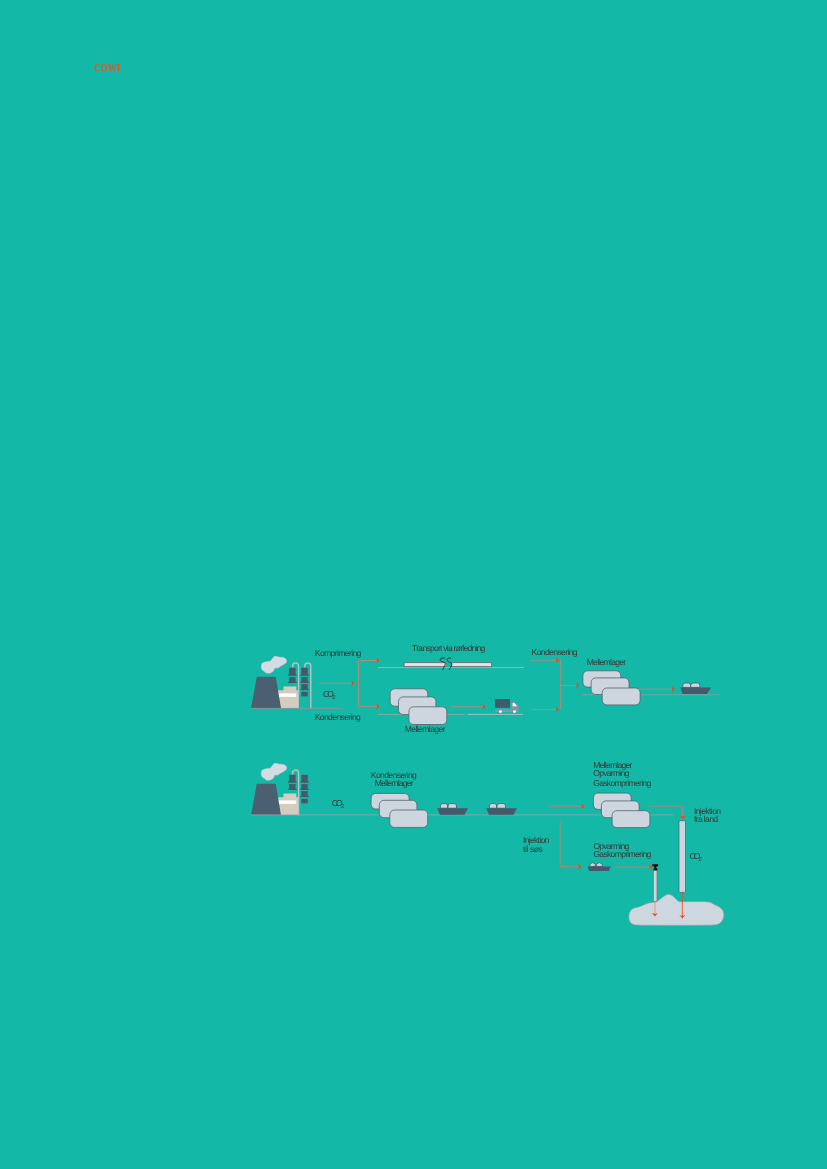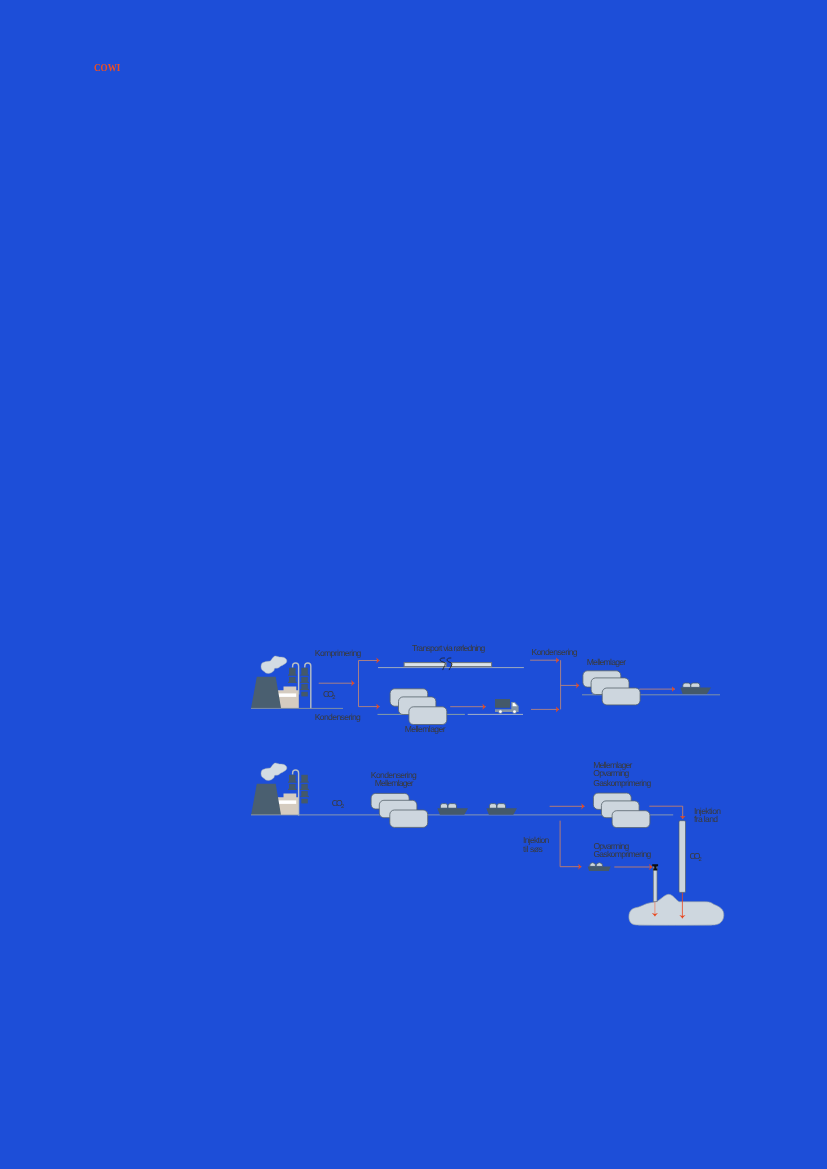--- a/index.html
+++ b/index.html
@@ -1,17 +1,17 @@
 <!DOCTYPE html>
 <html><head>
 <meta charset="utf-8">
 <style>
   html,body{margin:0;padding:0;}
   body{width:827px;height:1169px;background:#ffffff;font-family:"Liberation Sans",sans-serif;overflow:hidden;position:relative;}
-  .page{position:absolute;inset:0;background:#1d4ed8;}
+  .page{position:absolute;inset:0;background:#14b8a6;}
   .fig{position:absolute;overflow:visible;}
   svg text{text-rendering:geometricPrecision;transform:translateZ(0);}
 </style>
 </head>
 <body>
 
 <div class="page">
   <svg class="fig" style="left:90px;top:55px;" width="50" height="24" viewBox="0 0 50 24">
     <text x="4.0" y="16.0" font-family="Liberation Serif, serif" font-size="10.6" font-weight="bold" fill="#f04e20" textLength="26.3" lengthAdjust="spacingAndGlyphs">COWI</text>
   </svg>

